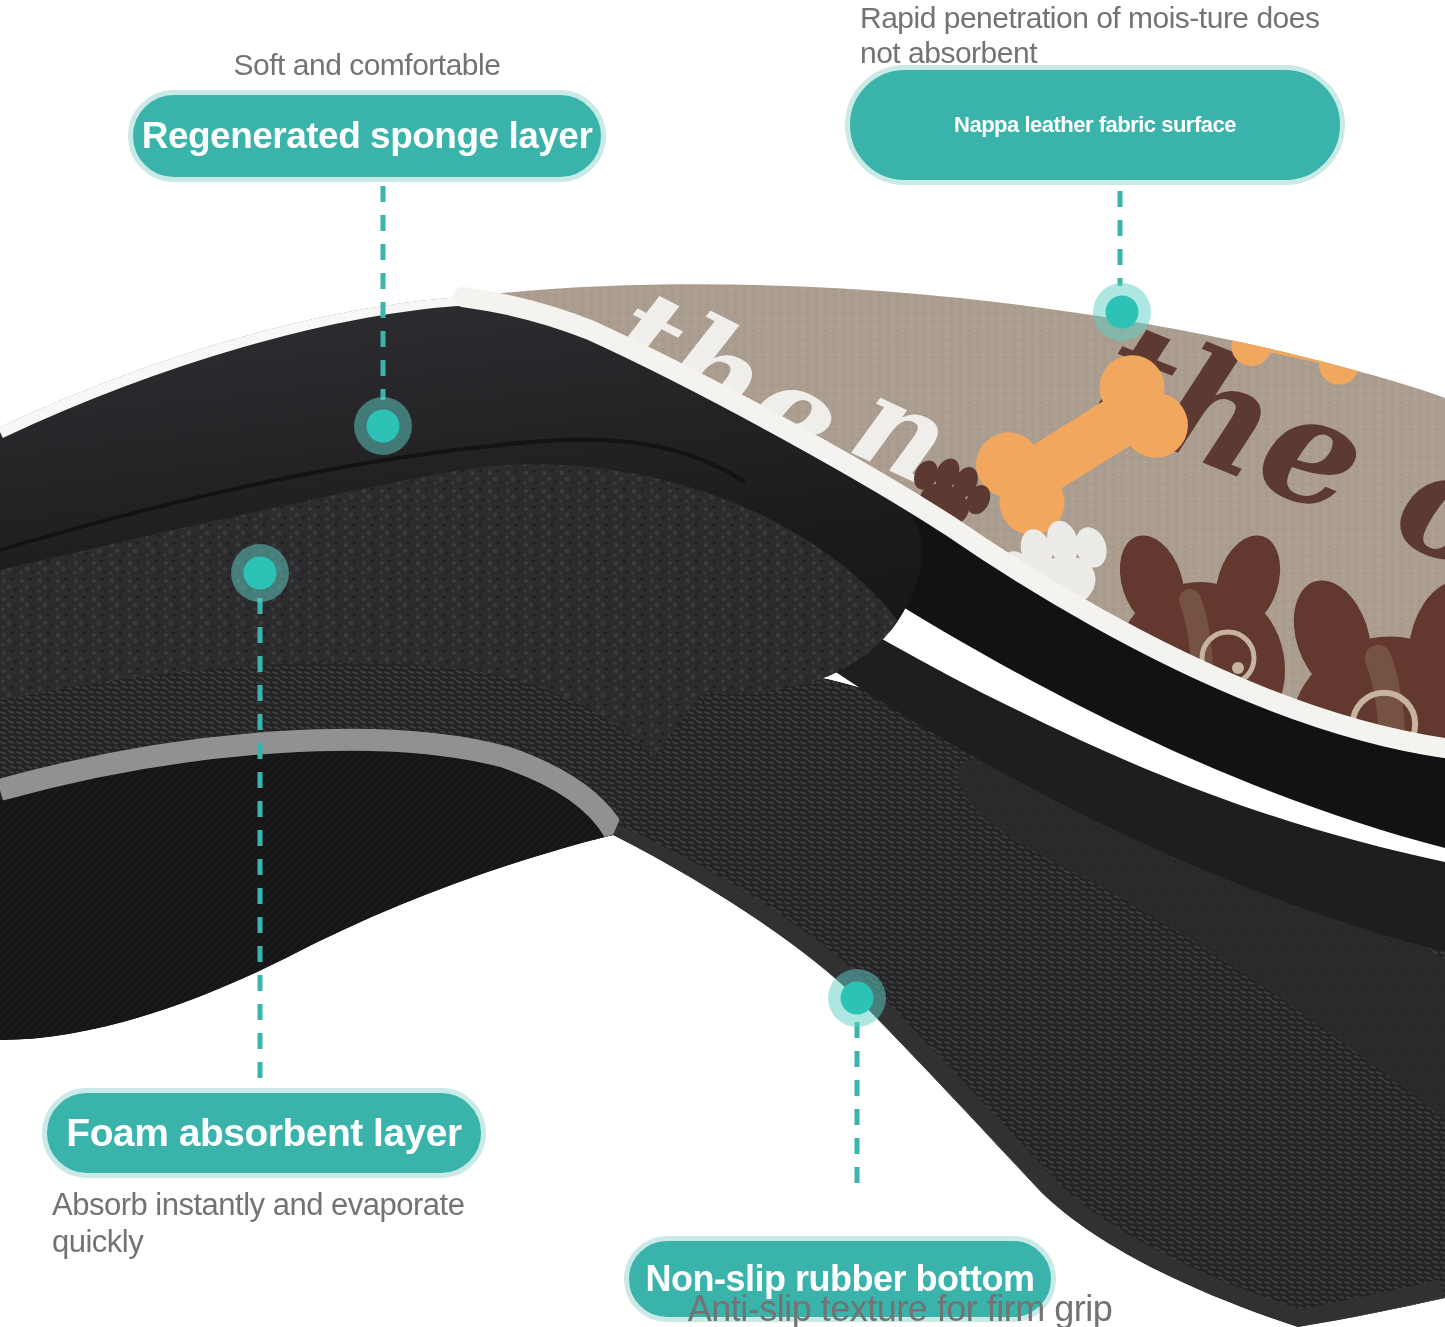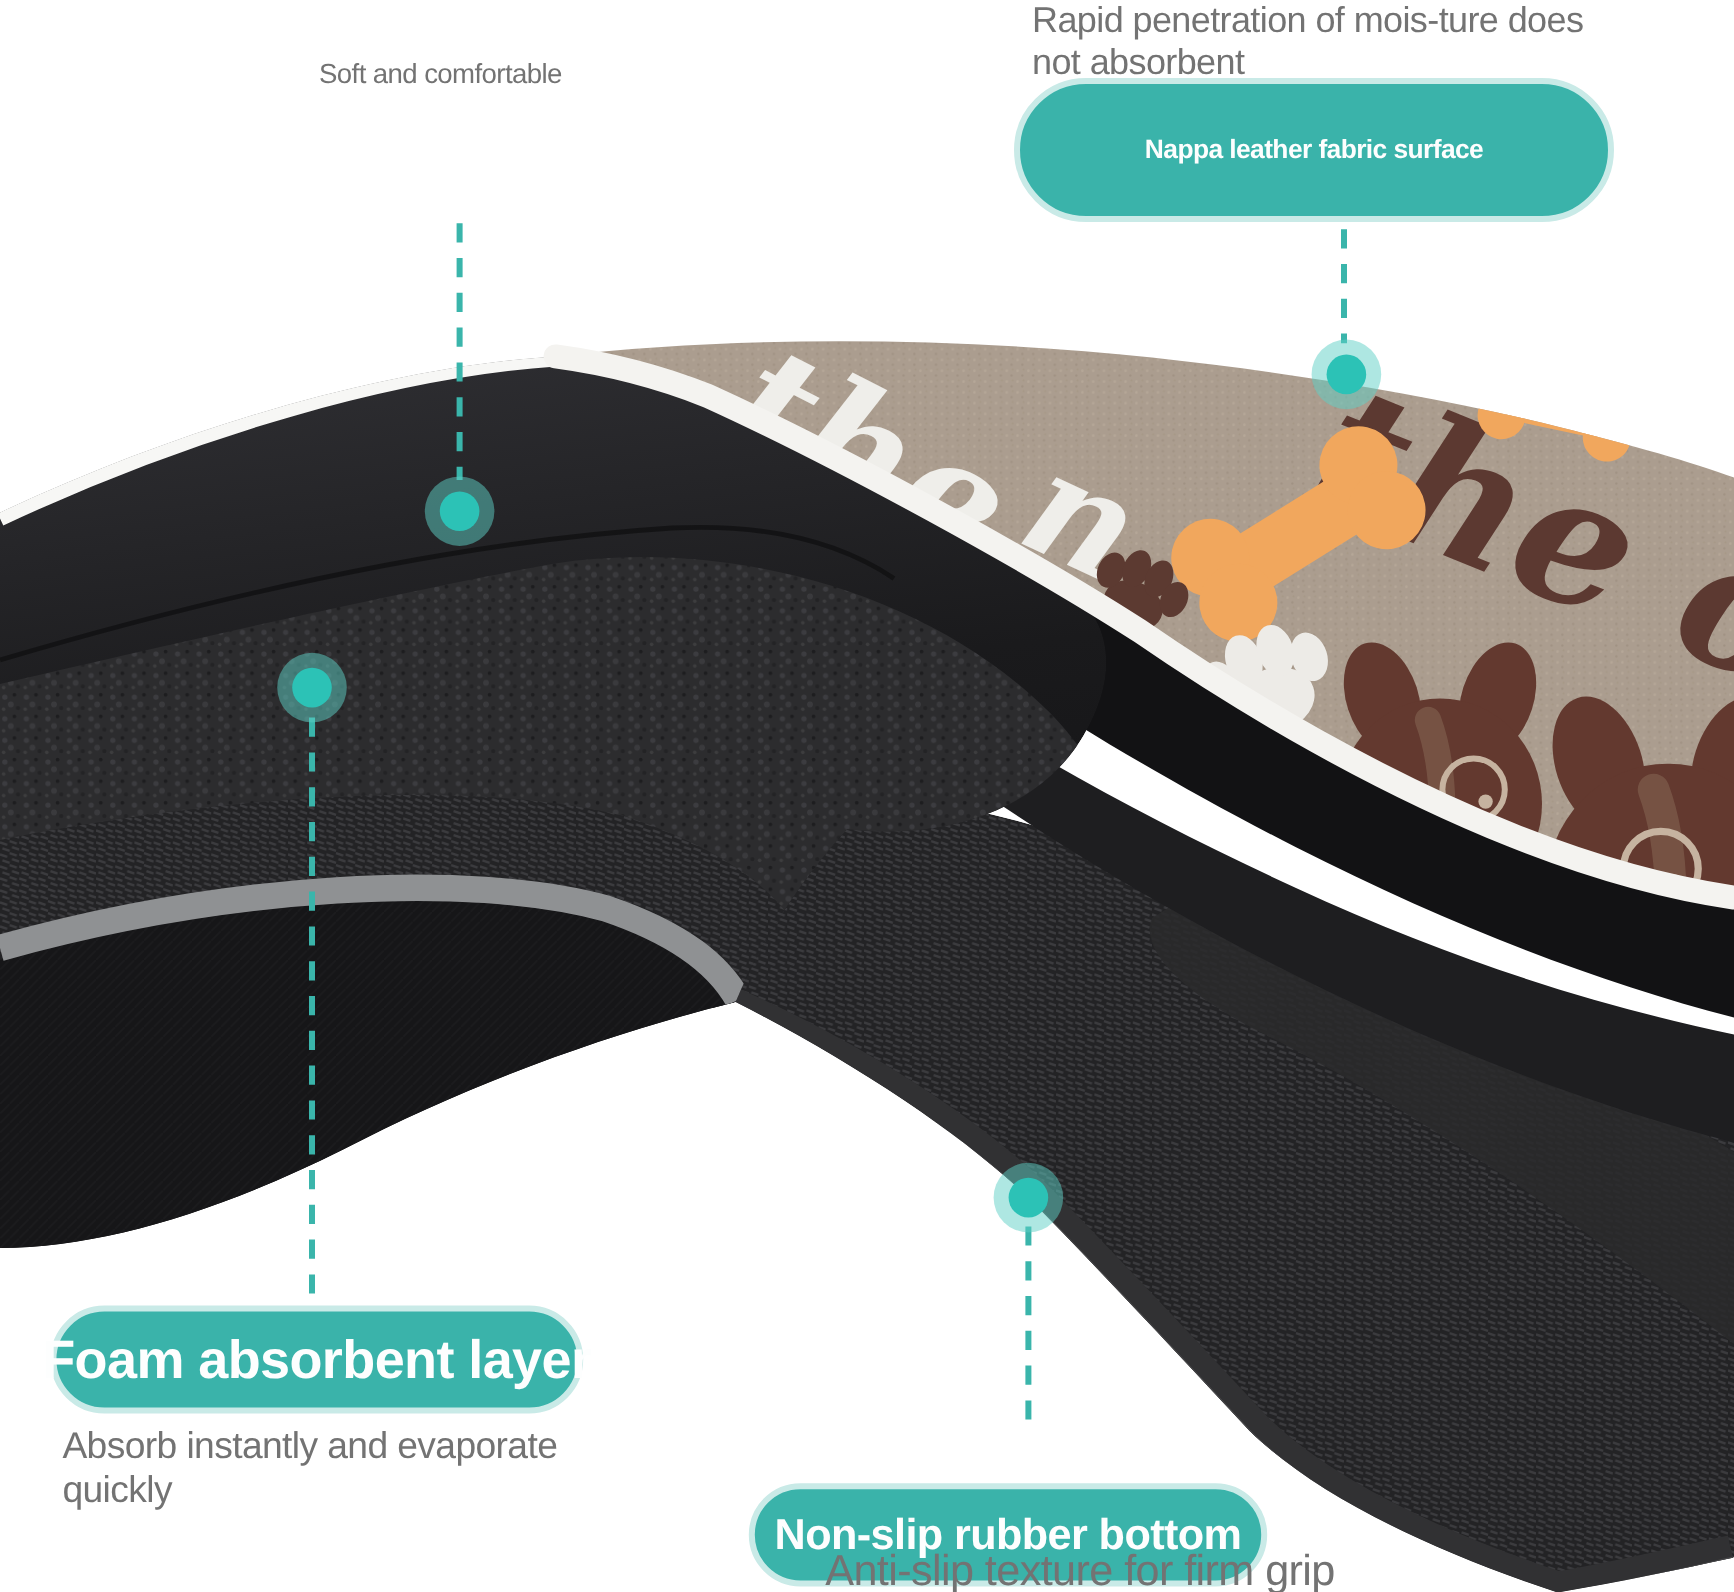--- a/index.html
+++ b/index.html
@@ -158,33 +158,36 @@
         <circle cx="260" cy="573" r="29" fill="#5ecfc5" opacity="0.5"></circle>
         <circle cx="260" cy="573" r="16.5" fill="#2cc2b6"></circle>
       </g>
       <g>
         <circle cx="857" cy="998" r="29" fill="#5ecfc5" opacity="0.5"></circle>
         <circle cx="857" cy="998" r="16.5" fill="#2cc2b6"></circle>
       </g>
     </g>
   </svg>
 
-  <div class="note center nowrap" style="left:128px;top:48px;width:478px;font-size:23px;">Soft and comfortable</div>
-
+  <div class="note center nowrap" style="left:128px;top:48px;width:478px;font-size:30px;">Soft and comfortable</div>
+
+  <div class="pill" style="left:128px;top:90px;width:478px;height:92px;font-size:37px;">
+    <span>Regenerated sponge layer</span>
+  </div>
 
   <div class="note" style="left:860px;top:0px;font-size:30px;line-height:1.18;">
     <div class="nowrap">Rapid penetration of mois-ture does</div>
     <div class="nowrap">not absorbent</div>
   </div>
 
   <div class="pill" style="left:845px;top:65px;width:500px;height:120px;font-size:22px;">
     <span>Nappa leather fabric surface</span>
   </div>
 
-  <div class="pill" style="left:42px;top:1088px;width:444px;height:90px;font-size:45px;">
+  <div class="pill" style="left:42px;top:1088px;width:444px;height:90px;font-size:39px;">
     <span>Foam absorbent layer</span>
   </div>
 
   <div class="note" style="left:52px;top:1186px;font-size:31px;line-height:1.2;">
     <div class="nowrap">Absorb instantly and evaporate</div>
     <div class="nowrap">quickly</div>
   </div>
 
   <div class="pill" style="left:624px;top:1188px;width:432px;height:86px;font-size:36px;margin-top:48px;">
     <span>Non-slip rubber bottom</span>

